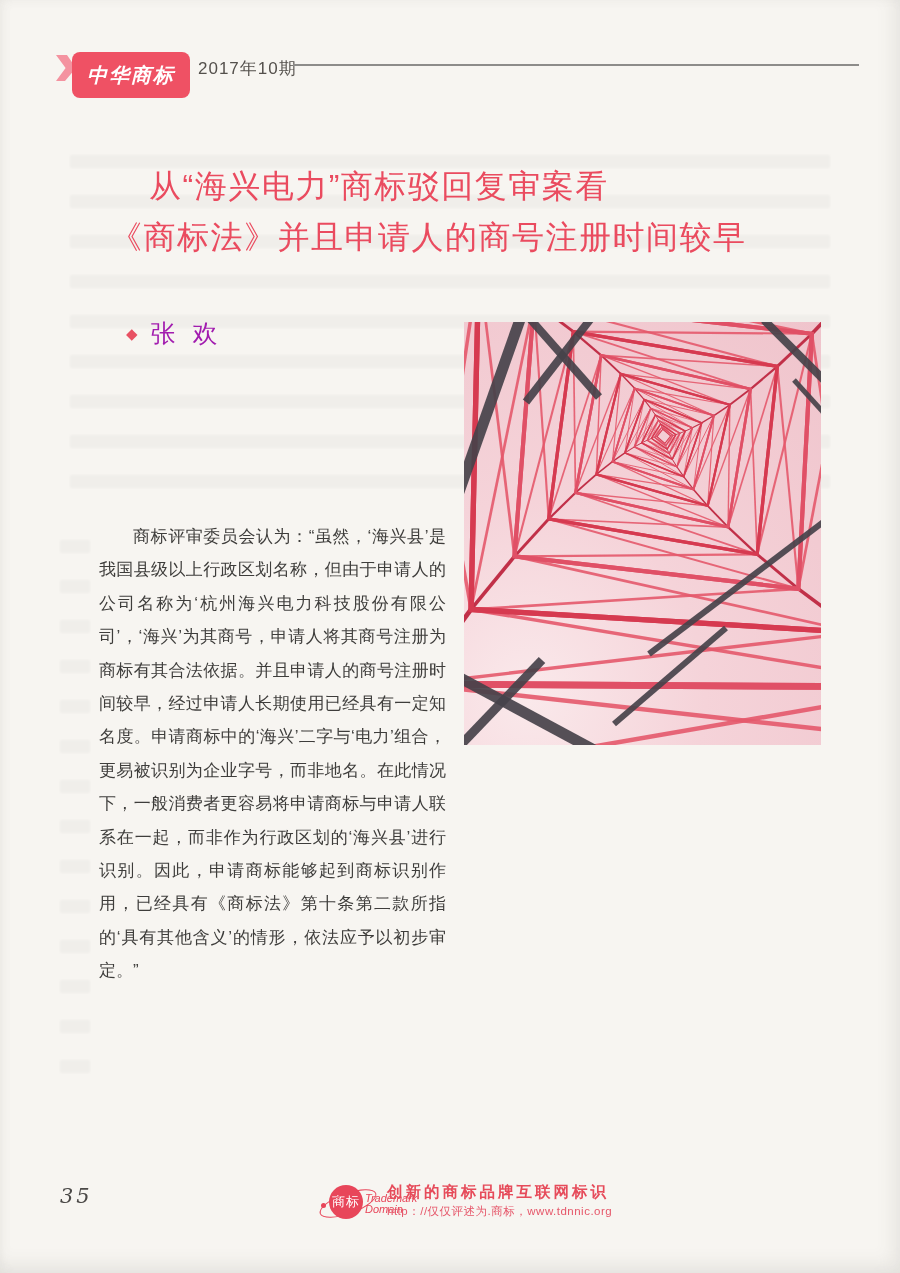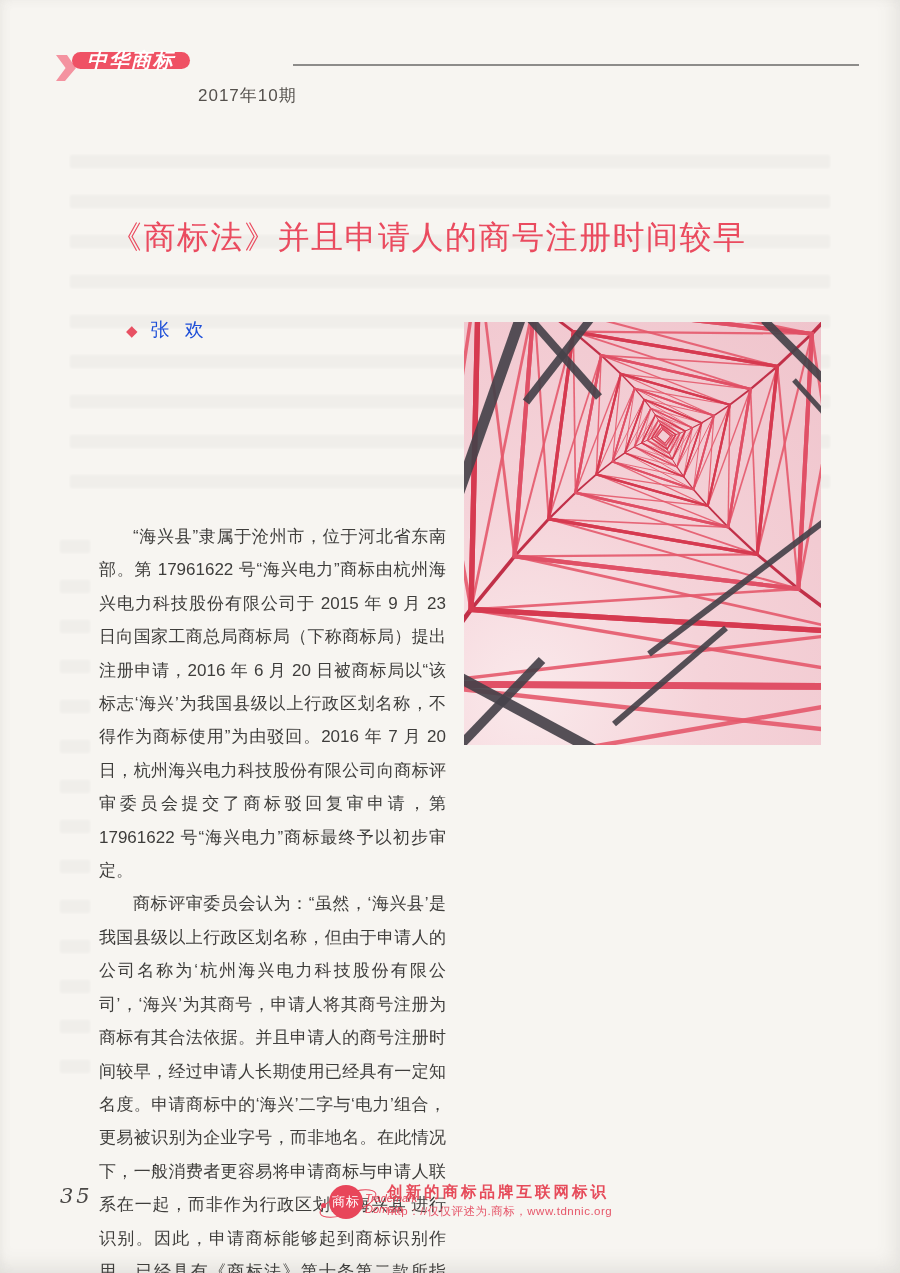--- a/index.html
+++ b/index.html
@@ -18,39 +18,39 @@
     position:absolute;pointer-events:none;opacity:0.045;filter:blur(1px);
     background:repeating-linear-gradient(180deg,#6a6a6a 0 13px,transparent 13px 40px);
   }
 
   
   .chevron{
     position:absolute;left:56px;top:55px;width:20px;height:26px;background:#f493a0;
     clip-path:polygon(0 0,55% 0,100% 50%,45% 100%,0 100%,48% 50%);
   }
   .banner{
-    position:absolute;left:72px;top:52px;width:118px;height:17px;background:#ef5164;
-    border-radius:13px;display:flex;align-items:center;justify-content:center;
+    position:absolute;left:72px;top:52px;width:118px;height:46px;background:#ef5164;
+    border-radius:8px;display:flex;align-items:center;justify-content:center;
   }
   .banner span{
     color:#fff;font-family:"Liberation Serif","DejaVu Serif",serif;
     font-style:italic;font-weight:bold;font-size:20px;letter-spacing:2px;white-space:nowrap;
   }
-  .issue{position:absolute;left:198px;top:57px;font-size:17px;color:#54504c;letter-spacing:1px;margin-top:27px;}
+  .issue{position:absolute;left:198px;top:57px;font-size:17px;color:#54504c;letter-spacing:1px;}
   .hrule{position:absolute;left:293px;top:64px;width:566px;height:2px;background:#8d8c8a;}
 
   
   .title-line{position:absolute;font-size:32px;color:#ea4b5f;letter-spacing:1.5px;white-space:nowrap;}
   .title-l1{left:149px;top:165px;}
   .title-l2{left:110px;top:216px;}
 
   
   .author{position:absolute;left:126px;top:317px;display:flex;align-items:center;gap:13px;}
   .author .diamond{color:#e85163;font-size:15px;line-height:1;}
-  .author .name{font-size:19px;letter-spacing:5px;color:#1d4ed8;}
+  .author .name{font-size:25px;letter-spacing:5px;color:#a21caf;}
 
   
   .col{position:absolute;text-align:justify;font-size:17px;line-height:33.4px;color:#3e3d3b;}
   .col p{margin:0;text-indent:2em;}
   .col p.noindent{text-indent:0;}
   .left-col{left:99px;top:520px;width:347px;}
   .right-col{left:464px;top:322px;width:357px;}
 
   .photo{
     position:relative;width:357px;height:423px;overflow:hidden;
@@ -97,29 +97,29 @@
   <div class="ghost" style="left:70px;top:155px;width:760px;height:350px;"></div>
   <div class="ghost" style="left:60px;top:540px;width:30px;height:560px;"></div>
 
   <div class="chevron"></div>
   <div class="banner">
     <span>中华商标</span>
   </div>
   <div class="issue">2017年10期</div>
   <div class="hrule"></div>
 
+  <div class="title-line title-l1">从“海兴电力”商标驳回复审案看</div>
   <div class="title-line title-l2">《商标法》并且申请人的商号注册时间较早</div>
 
   <div class="author">
     <span class="diamond">◆</span>
     <span class="name">张 欢</span>
   </div>
 
   <div class="col left-col">
-    <p>“海兴县”隶属于沧州市，位于河北省东南部。第 17961622 号“海兴电力”商标由杭州海兴电力科技股份有限公司于 2015 年 9 月 23 日向国家工商总局商标局（下称商标局）提出注册申请，2016 年 6 月 20 日被商标局以“该标志‘海兴’为我国县级以上行政区划名称，不得作为商标使用”为由驳回。2016 年 7 月 20 日，杭州海兴电力科技股份有限公司向商标评审委员会提交了商标驳回复审申请，第 17961622 号“海兴电力”商标最终予以初步审定。</p>
     <p>商标评审委员会认为：“虽然，‘海兴县’是我国县级以上行政区划名称，但由于申请人的公司名称为‘杭州海兴电力科技股份有限公司’，‘海兴’为其商号，申请人将其商号注册为商标有其合法依据。并且申请人的商号注册时间较早，经过申请人长期使用已经具有一定知名度。申请商标中的‘海兴’二字与‘电力’组合，更易被识别为企业字号，而非地名。在此情况下，一般消费者更容易将申请商标与申请人联系在一起，而非作为行政区划的‘海兴县’进行识别。因此，申请商标能够起到商标识别作用，已经具有《商标法》第十条第二款所指的‘具有其他含义’的情形，依法应予以初步审定。”</p>
 
   </div>
 
   <div class="col right-col">
     <div class="photo" aria-label="仰视红色高压输电铁塔内部钢架结构照片">
       <svg id="tower" width="357" height="423" viewBox="0 0 357 423">
           <line x1="197.91547129342953" y1="105.04135457305733" x2="206.55032193056206" y2="113.93472685683491" stroke="#e4596c" stroke-width="0.5798127633911255" stroke-opacity="0.9"></line>
           <line x1="208.83406318379198" y1="113.43322802471523" x2="198.81821597201886" y2="107.296884038131" stroke="#e4596c" stroke-width="0.5798127633911255" stroke-opacity="0.9"></line>
           <line x1="197.91547129342953" y1="105.04135457305733" x2="198.81821597201886" y2="107.296884038131" stroke="#c13048" stroke-width="0.7097425496627976"></line>

